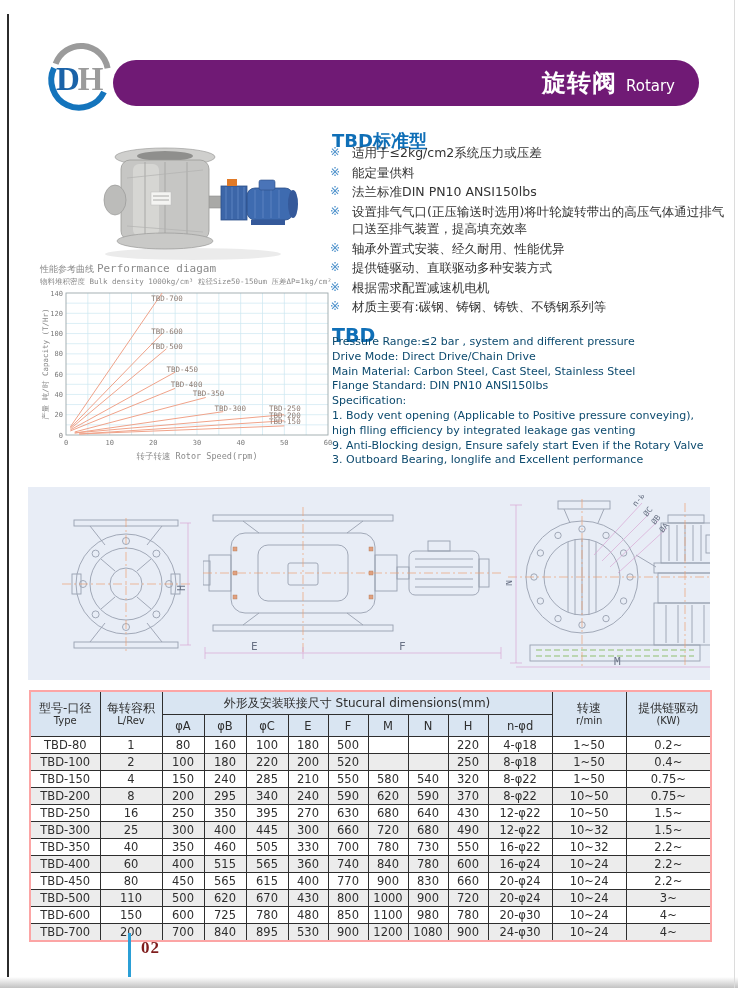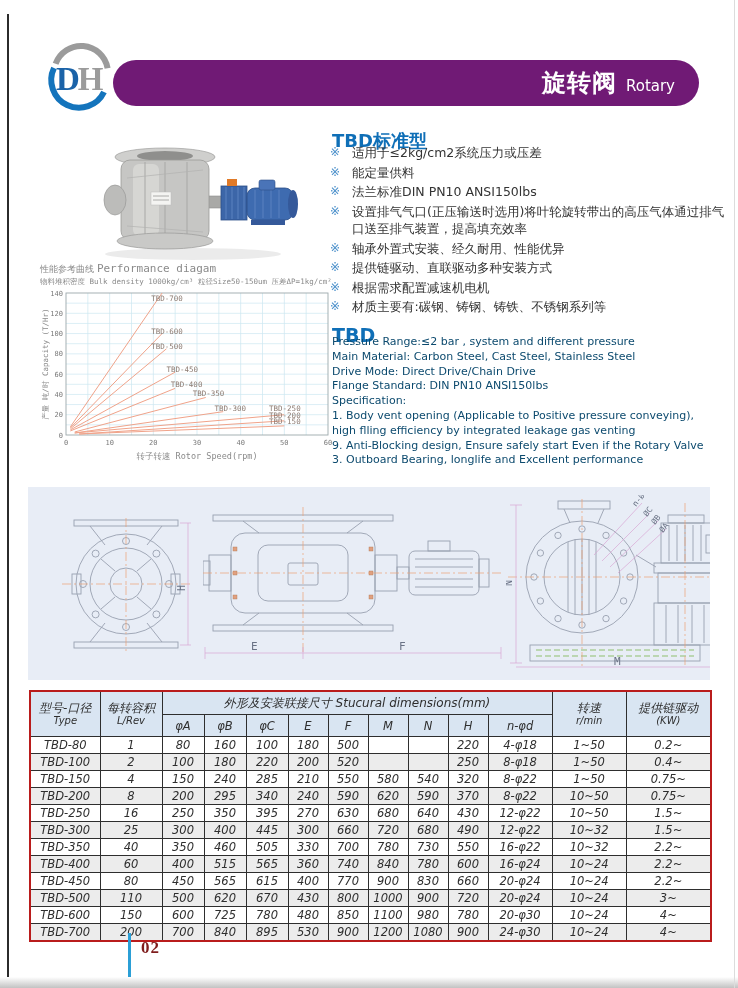--- a/index.html
+++ b/index.html
@@ -37,21 +37,21 @@
         font-family:"DejaVu Sans Mono","Liberation Mono",monospace;}
 
   
   .drawings{position:absolute;left:28px;top:487px;width:682px;height:193px;background:#e8edf6;overflow:hidden;}
   .draw-svg text{font-family:"DejaVu Sans Mono","Liberation Mono",monospace;fill:#6a7386;}
 
   
   table.dim{position:absolute;left:29px;top:690px;border-collapse:collapse;table-layout:fixed;
         width:681px;font-size:11.5px;}
   table.dim th,table.dim td{border:1px solid #2e2e2e;text-align:center;padding:0;overflow:hidden;white-space:nowrap;}
-  table.dim{border:2px solid #b91c1c;font-style:italic;}
+  table.dim{border:2px solid #fca5a5;}
   table.dim thead th{background:#d9e5f2;font-weight:normal;}
   table.dim thead .r1 th{height:22px;}
   table.dim thead .r2 th{height:21px;}
   table.dim tbody td{height:16px;}
   table.dim tbody tr.alt td{background:#ececec;}
   .hdr2{font-size:10px;display:block;line-height:12px;}
   .hdr1{font-size:12px;display:block;line-height:13px;margin-top:1px;}
 
   
   .pagenum{position:absolute;left:141px;top:938px;font-family:"Liberation Serif","DejaVu Serif",serif;
@@ -115,22 +115,22 @@
       <div class="item"><span class="mark">※</span><span>法兰标准DIN PN10 ANSI150lbs</span></div>
       <div class="item"><span class="mark">※</span><span>设置排气气口(正压输送时选用)将叶轮旋转带出的高压气体通过排气口送至排气装置，提高填充效率</span></div>
       <div class="item"><span class="mark">※</span><span>轴承外置式安装、经久耐用、性能优异</span></div>
       <div class="item"><span class="mark">※</span><span>提供链驱动、直联驱动多种安装方式</span></div>
       <div class="item"><span class="mark">※</span><span>根据需求配置减速机电机</span></div>
       <div class="item"><span class="mark">※</span><span>材质主要有:碳钢、铸钢、铸铁、不锈钢系列等</span></div>
     </div>
   <h2 class="tbd-title">TBD</h2>
   <div class="spec">
       <div>Pressure Range:≤2 bar , system and different pressure</div>
+      <div>Drive Mode: Direct Drive/Chain Drive</div>
       <div>Main Material: Carbon Steel, Cast Steel, Stainless Steel</div>
-      <div>Drive Mode: Direct Drive/Chain Drive</div>
       <div>Flange Standard: DIN PN10 ANSI150lbs</div>
       <div>Specification:</div>
       <div>1. Body vent opening (Applicable to Positive pressure conveying),</div>
       <div>high flling efficiency by integrated leakage gas venting</div>
       <div>9. Anti-Blocking design, Ensure safely start Even if the Rotary Valve</div>
       <div>3. Outboard Bearing, longlife and Excellent performance</div>
     </div>
 
   <div class="chart">
     <div class="t1">

